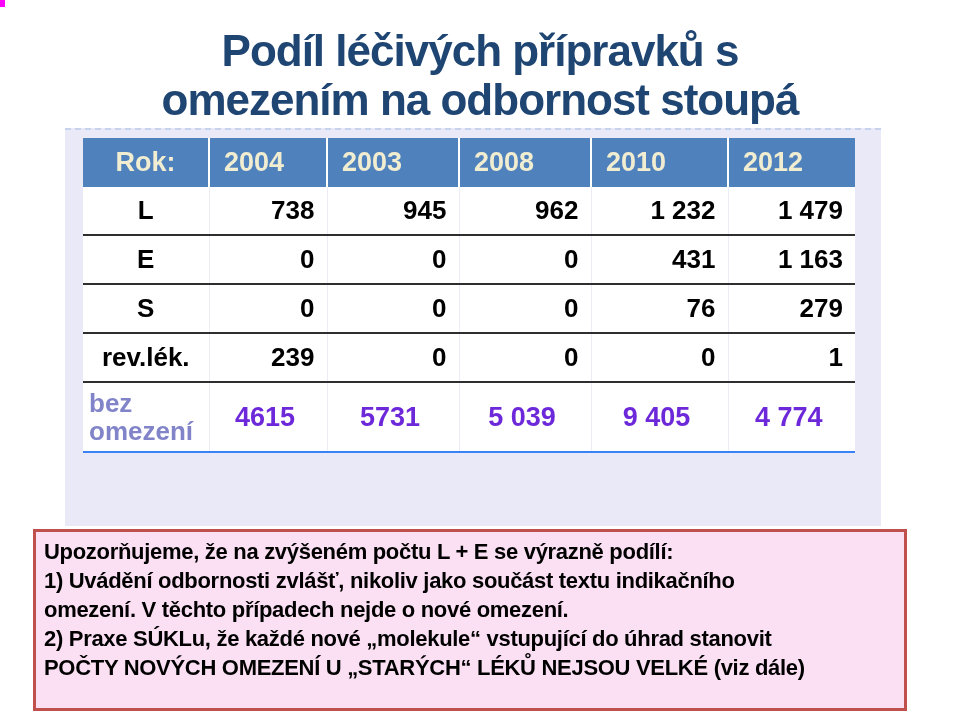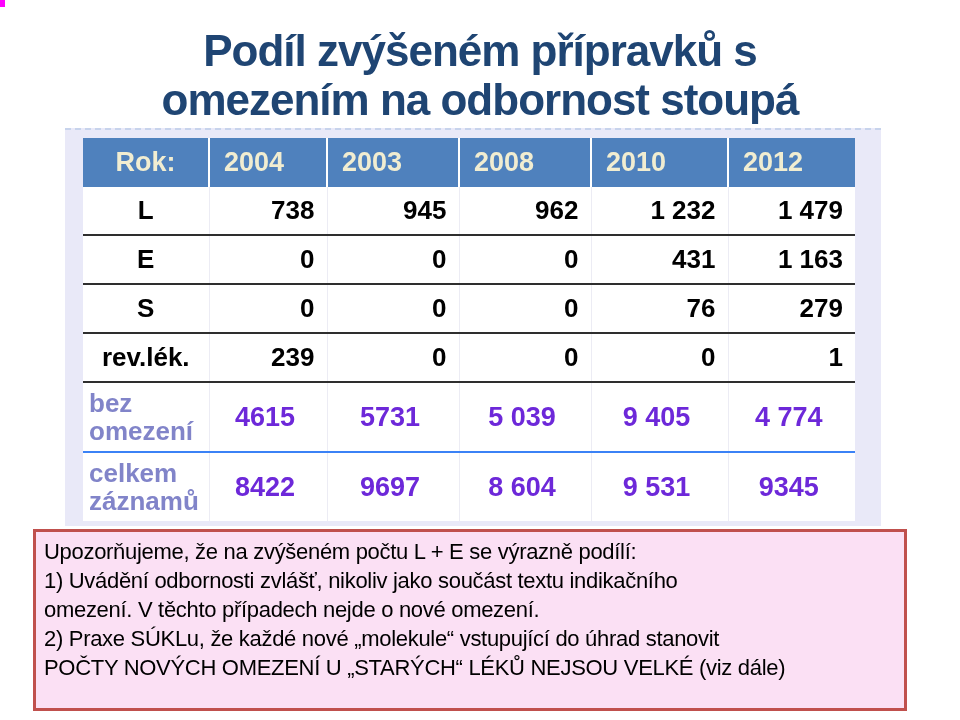--- a/index.html
+++ b/index.html
@@ -57,31 +57,31 @@
   .data-table tr.r-blue td{height:68px;color:#6d28d9;font-size:27px;text-align:center;}
   .data-table tr.r-blue td.row-label{
     color:#8184c9;text-align:left;font-size:26px;line-height:28px;padding:0 2px 0 6px;
   }
   .data-table tr.r-blue.has-border td{border-bottom:2px solid #3b82f6;}
   
   .note-box{
     position:absolute;left:33px;top:529px;width:874px;height:182px;
     box-sizing:border-box;background:#fbe0f4;border:3px solid #c0504d;
     padding:5px 8px 0 8px;overflow:hidden;
-    color:#000;font-weight:normal;font-size:22px;line-height:29px;letter-spacing:-0.3px;
+    color:#000;font-weight:bold;font-size:22px;line-height:29px;letter-spacing:-0.3px;
   }
   .note-line{white-space:nowrap;}
 </style>
 </head>
 <body>
 
 <div class="corner-artifact"></div>
 
 <div class="slide-title">
-  <div>Podíl zvýšeném přípravků s</div>
+  <div>Podíl léčivých přípravků s</div>
   <div>omezením na odbornost stoupá</div>
 </div>
 
 <div class="table-panel"></div>
 
 <table class="data-table">
   <colgroup>
       <col>
       <col>
       <col>
@@ -133,28 +133,20 @@
         <td>1</td>
       </tr>
       <tr class="r-blue has-border">
         <td class="row-label">bez omezení</td>
         <td>4615</td>
         <td>5731</td>
         <td>5 039</td>
         <td>9 405</td>
         <td>4 774</td>
       </tr>
-      <tr class="r-blue">
-        <td class="row-label">celkem záznamů</td>
-        <td>8422</td>
-        <td>9697</td>
-        <td>8 604</td>
-        <td>9 531</td>
-        <td>9345</td>
-      </tr>
     </tbody>
 </table>
 
 <div class="note-box">
   <div class="note-line">Upozorňujeme, že na zvýšeném počtu L + E se výrazně podílí:</div>
   <div class="note-line">1) Uvádění odbornosti zvlášť, nikoliv jako součást textu indikačního</div>
   <div class="note-line">omezení. V těchto případech nejde o nové omezení.</div>
   <div class="note-line">2) Praxe SÚKLu, že každé nové „molekule“ vstupující do úhrad stanovit</div>
   <div class="note-line">POČTY NOVÝCH OMEZENÍ U „STARÝCH“ LÉKŮ NEJSOU VELKÉ (viz dále)</div>
 </div>

